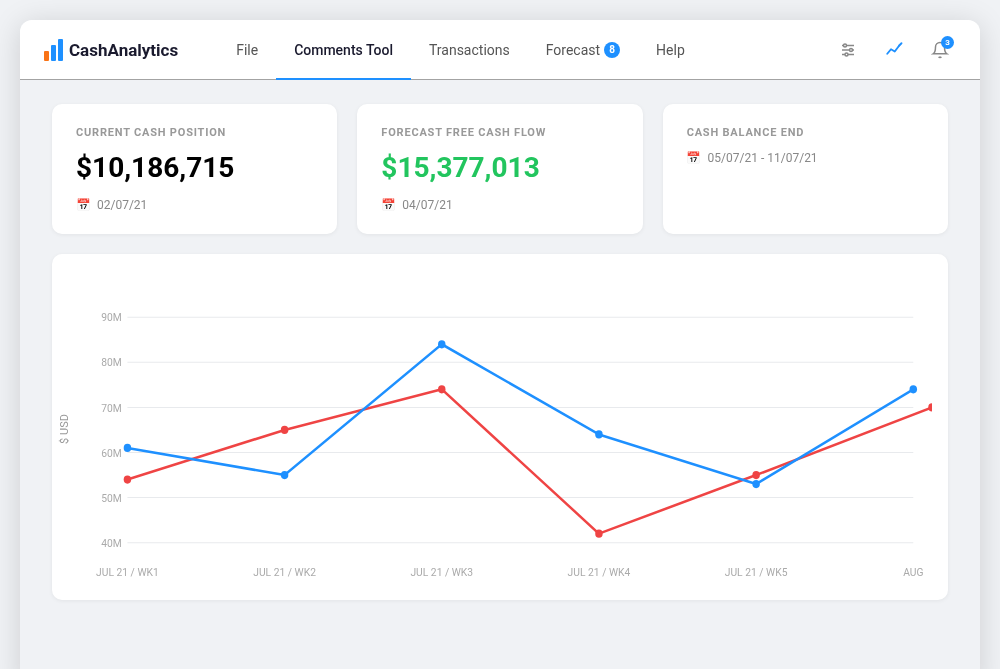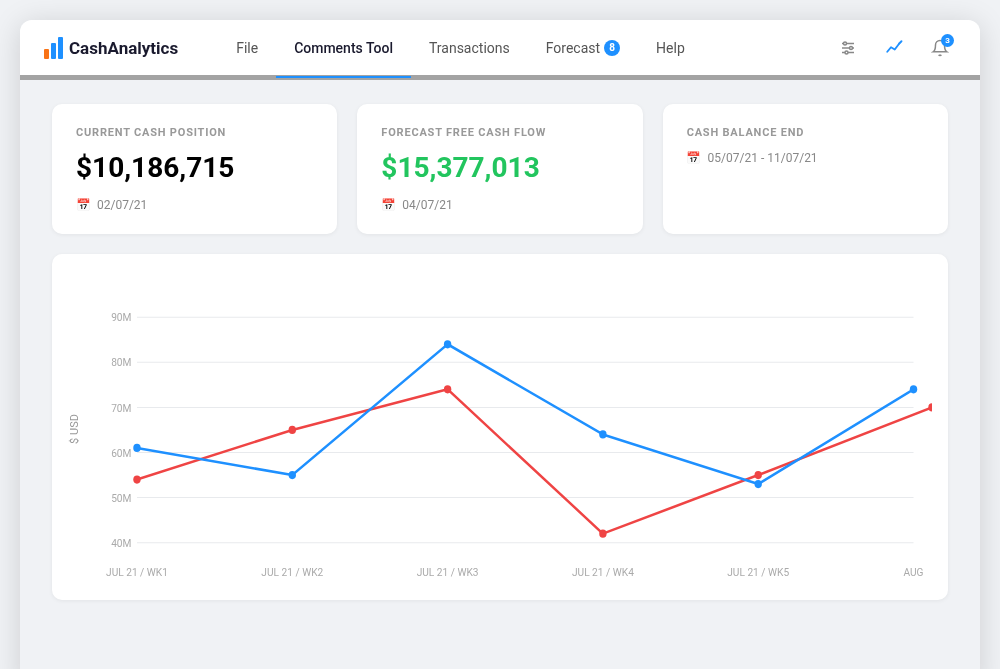--- a/index.html
+++ b/index.html
@@ -20,21 +20,21 @@
       box-shadow: 0 4px 30px rgba(0,0,0,0.15);
       overflow: hidden;
     }
     
     .navbar {
       background: #fff;
       display: flex;
       align-items: center;
       padding: 0 24px;
       height: 60px;
-      border-bottom: 5px solid #a3a3a3;
+      border-bottom: 1px solid #a3a3a3;
     }
     .logo {
       display: flex;
       align-items: center;
       gap: 6px;
       margin-right: 40px;
     }
     .logo-icon {
       display: flex;
       align-items: flex-end;
@@ -168,21 +168,21 @@
       color: #888;
     }
     .calendar-icon {
       font-size: 12px;
       color: #aaa;
     }
     
     .chart-card {
       background: #fff;
       border-radius: 10px;
-      padding: 20px 16px 16px 48px;
+      padding: 20px 16px 16px 38px;
       box-shadow: 0 1px 4px rgba(0,0,0,0.06);
       position: relative;
     }
     .chart-wrap {
       position: relative;
       height: 310px;
     }
     .y-axis-label {
       position: absolute;
       left: -40px;

